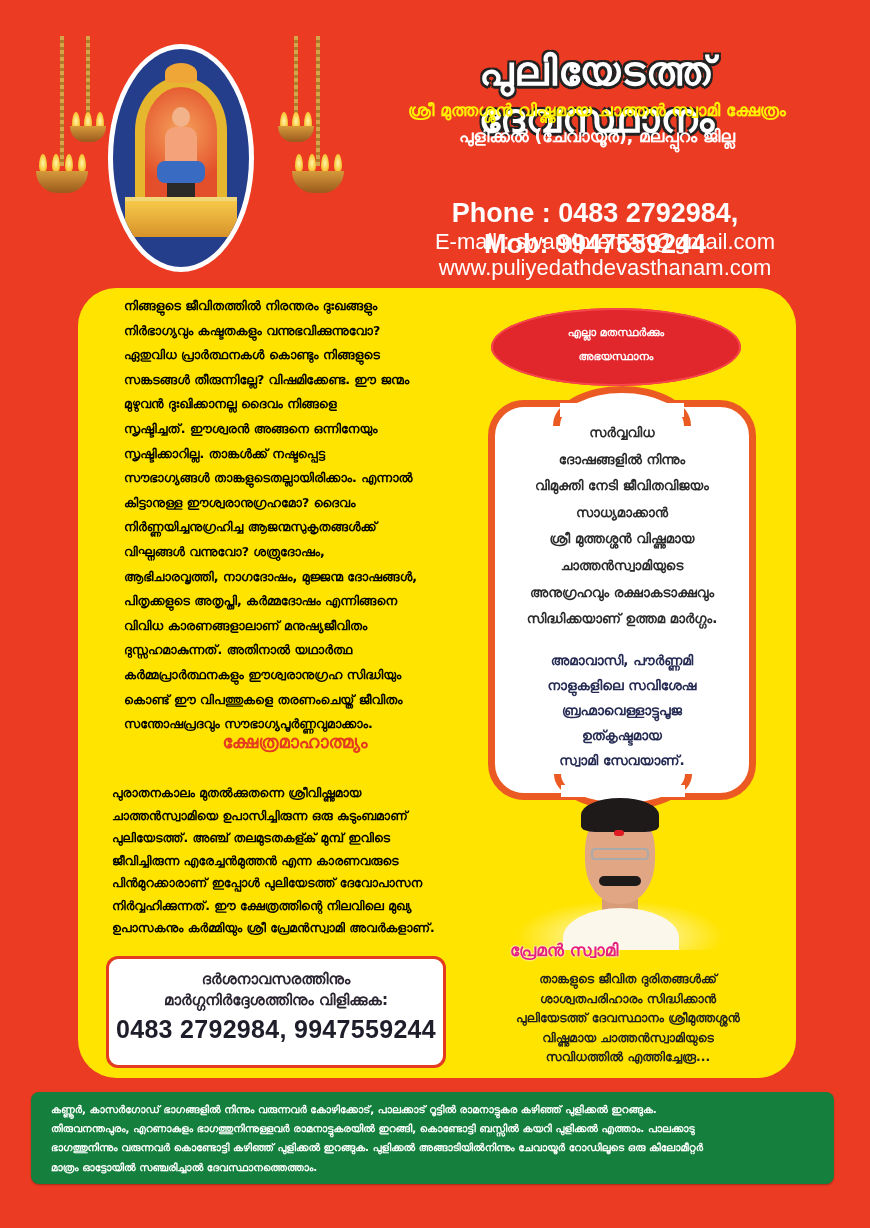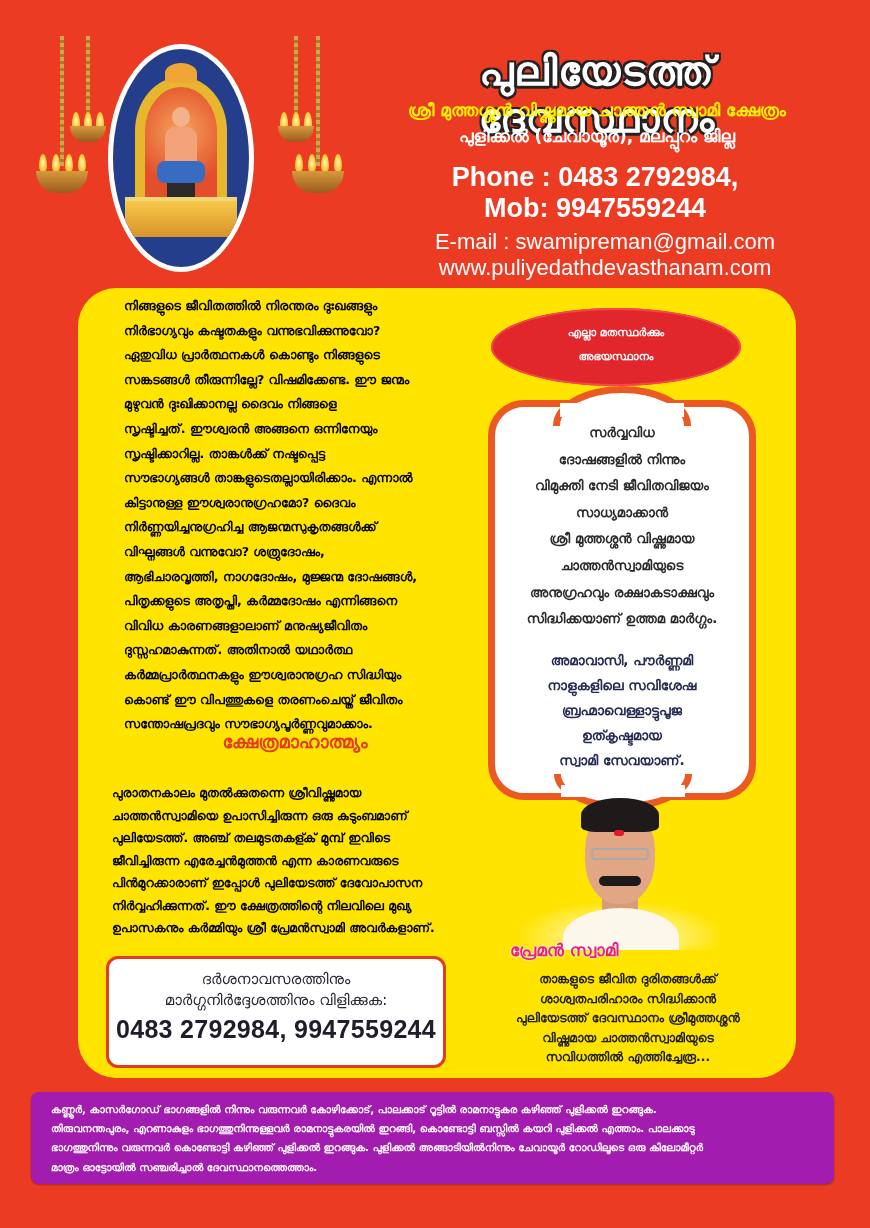--- a/index.html
+++ b/index.html
@@ -60,21 +60,21 @@
   .h-sub1 {
     position: absolute; left: 362px; top: 100px; width: 470px; text-align: center;
     font-size: 17px; font-weight: bold; color: #fff200;
   }
   .h-sub2 {
     position: absolute; left: 362px; top: 126px; width: 470px; text-align: center;
     font-size: 17px; font-weight: bold; color: #fff;
   }
   .h-phone, .h-mob {
     position: absolute; left: 360px; width: 470px; text-align: center;
-    font-family: "Liberation Sans", sans-serif; font-weight: bold; font-size: 27px; color: #fff;
+    font-family: "Liberation Sans", sans-serif; font-weight: bold; font-size: 27px; color: #fff; margin-top: 36px;
   }
   .h-phone { top: 162px; }
   .h-mob { top: 193px; }
   .h-email, .h-web {
     position: absolute; left: 360px; width: 490px; text-align: center;
     font-family: "Liberation Sans", sans-serif; font-size: 22px; color: #fff;
   }
   .h-email { top: 229px; }
   .h-web { top: 255px; }
 
@@ -92,21 +92,21 @@
   .p2 { top: 782px; line-height: 22.5px; left: 112px; width: 358px; font-size: 12.4px; }
   .section-head {
     position: absolute; left: 110px; top: 731px; width: 370px; text-align: center;
     font-size: 18px; font-weight: bold; color: #e43a1f;
   }
   .call-box {
     position: absolute; left: 106px; top: 956px; width: 340px; height: 112px;
     background: #fff; border: 3px solid #e43a1f; border-radius: 12px;
     text-align: center; padding-top: 10px;
   }
-  .call-line { font-size: 15px; font-weight: normal; color: #2a2430; line-height: 21px; }
+  .call-line { font-size: 15px; font-weight: bold; color: #2a2430; line-height: 21px; }
   .call-num {
     font-family: "Liberation Sans", sans-serif; font-weight: bold; font-size: 25px;
     color: #1e1e2a; margin-top: 4px; letter-spacing: 0.3px;
   }
 
   
   .oval {
     position: absolute; left: 491px; top: 308px; width: 250px; height: 78px;
     background: #e1262c; border-radius: 50%; text-align: center; padding-top: 13px;
     box-shadow: 0 0 0 2px #f6474a inset;
@@ -153,21 +153,21 @@
     text-shadow: 0 0 2px #fff, 0 0 2px #fff;
   }
   .swami-text {
     position: absolute; left: 488px; top: 969px; width: 280px; text-align: center;
     font-size: 12.4px; font-weight: bold; color: #1f1f1f; line-height: 19.6px;
   }
 
   
   .footer {
     position: absolute; left: 31px; top: 1092px; width: 803px; height: 92px;
-    background: #a21caf; border-radius: 8px; padding: 8px 14px 0 20px;
+    background: #15803d; border-radius: 8px; padding: 8px 14px 0 20px;
     box-shadow: 0 1px 2px rgba(0,0,0,0.3);
   }
   .footer p {
     color: #fff; font-weight: bold; font-size: 10.4px; line-height: 19.2px; white-space: nowrap;
   }
 </style>
 </head>
 <body>
 
 <div class="lamp" style="left:36px;top:36px;width:52px;height:160px;">

